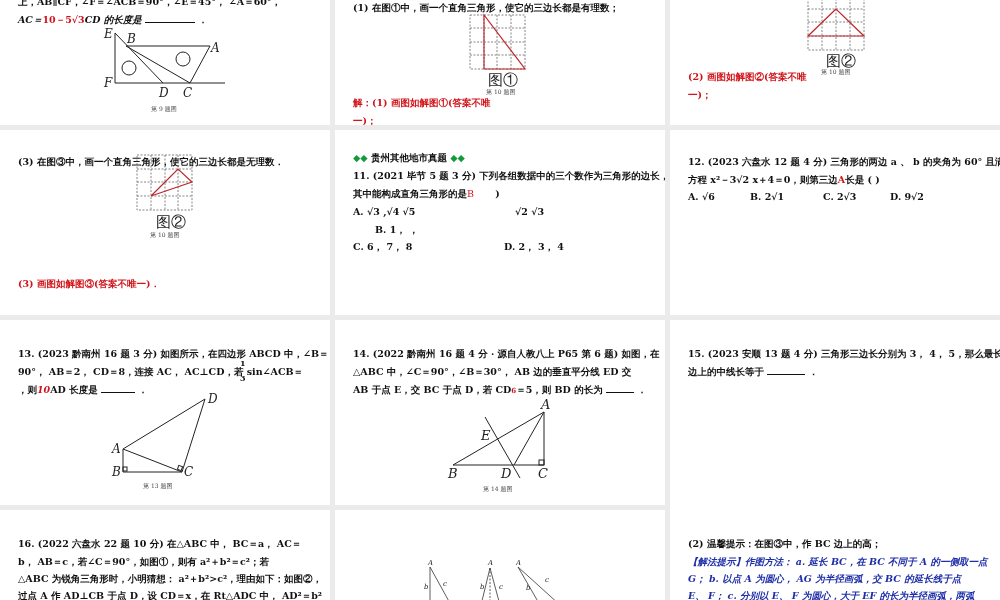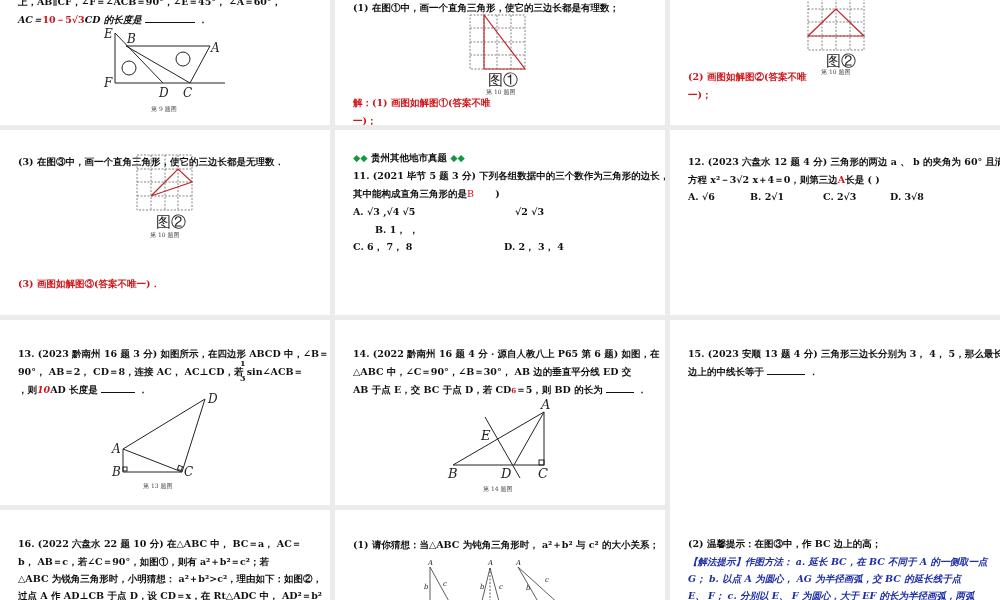--- a/index.html
+++ b/index.html
@@ -124,21 +124,21 @@
 </div>
 
 <div class="card" style="left:670px;top:130px;width:330px;height:185px;">
   <div class="txt" style="left:18px;top:26px;">12. (2023 六盘水 12 题 4 分) 三角形的两边 a 、 b 的夹角为 60° 且满足</div>
   <div class="txt" style="left:18px;top:44px;">
     <span>方程 x²－3√2 x＋4＝0，则第三边</span><span class="red">A</span><span>长是 (      )</span>
   </div>
   <div class="txt" style="left:18px;top:61px;">A. √6</div>
   <div class="txt" style="left:80px;top:61px;">B. 2√1</div>
   <div class="txt" style="left:153px;top:61px;">C. 2√3</div>
-  <div class="txt" style="left:220px;top:61px;">D. 3√8</div>
+  <div class="txt" style="left:220px;top:61px;">D. 9√2</div>
 </div>
 
 <div class="card" style="left:0;top:320px;width:330px;height:185px;">
   <div class="txt" style="left:18px;top:28px;">13. (2023 黔南州 16 题 3 分) 如图所示，在四边形 ABCD 中，∠B＝</div>
   <div class="txt" style="left:18px;top:46px;">90°， AB＝2， CD＝8，连接 AC， AC⊥CD，若 sin∠ACB＝</div>
   <div class="txt" style="left:240px;top:37px;font-size:8px;">1</div>
   <div class="txt" style="left:240px;top:52px;font-size:8px;">3</div>
   <div class="txt" style="left:18px;top:64px;">
     <span>，则</span><span class="red it">10</span><span>AD 长度是</span>
     <span class="blank" style="width:34px;"></span>
@@ -198,21 +198,20 @@
 </div>
 
 <div class="card" style="left:0;top:510px;width:330px;height:90px;">
   <div class="txt" style="left:18px;top:28px;">16. (2022 六盘水 22 题 10 分) 在△ABC 中， BC＝a， AC＝</div>
   <div class="txt" style="left:18px;top:46px;">b， AB＝c，若∠C＝90°，如图①，则有 a²＋b²＝c²；若</div>
   <div class="txt" style="left:18px;top:63px;">△ABC 为锐角三角形时，小明猜想： a²＋b²&gt;c²，理由如下：如图②，</div>
   <div class="txt" style="left:18px;top:80px;">过点 A 作 AD⊥CB 于点 D，设 CD＝x，在 Rt△ADC 中， AD²＝b²</div>
 </div>
 
 <div class="card" style="left:335px;top:510px;width:330px;height:90px;">
-  <div class="txt" style="left:18px;top:29px;">(1) 请你猜想：当△ABC 为钝角三角形时， a²＋b² 与 c² 的大小关系；</div>
   <svg width="330" height="90" style="left:0;top:0;">
     <g stroke="#333" stroke-width="0.8" fill="none">
       <line x1="95" y1="57" x2="95" y2="95"></line>
       <line x1="95" y1="57" x2="116" y2="95"></line>
       <line x1="155" y1="58" x2="146" y2="95"></line>
       <line x1="155" y1="58" x2="165" y2="95"></line>
       <line x1="155" y1="58" x2="155" y2="95" stroke-dasharray="2,1.5"></line>
       <line x1="183" y1="57" x2="205" y2="95"></line>
       <line x1="183" y1="57" x2="225" y2="95"></line>
     </g>

